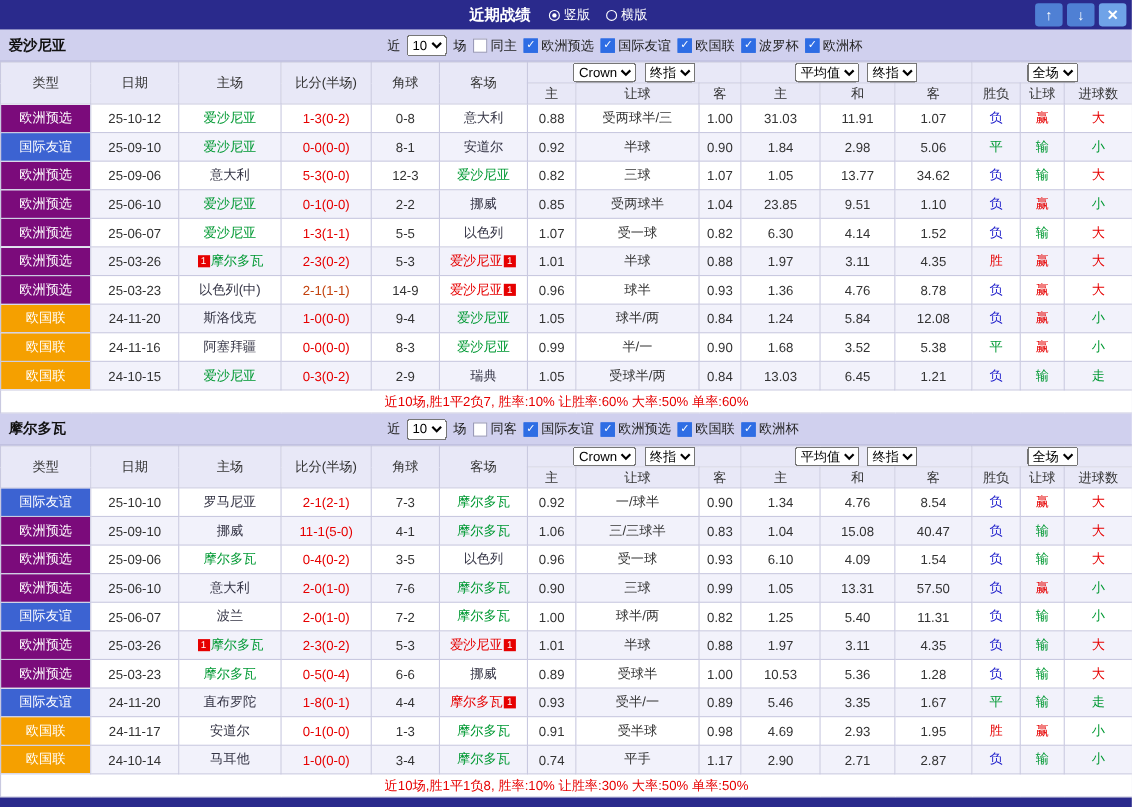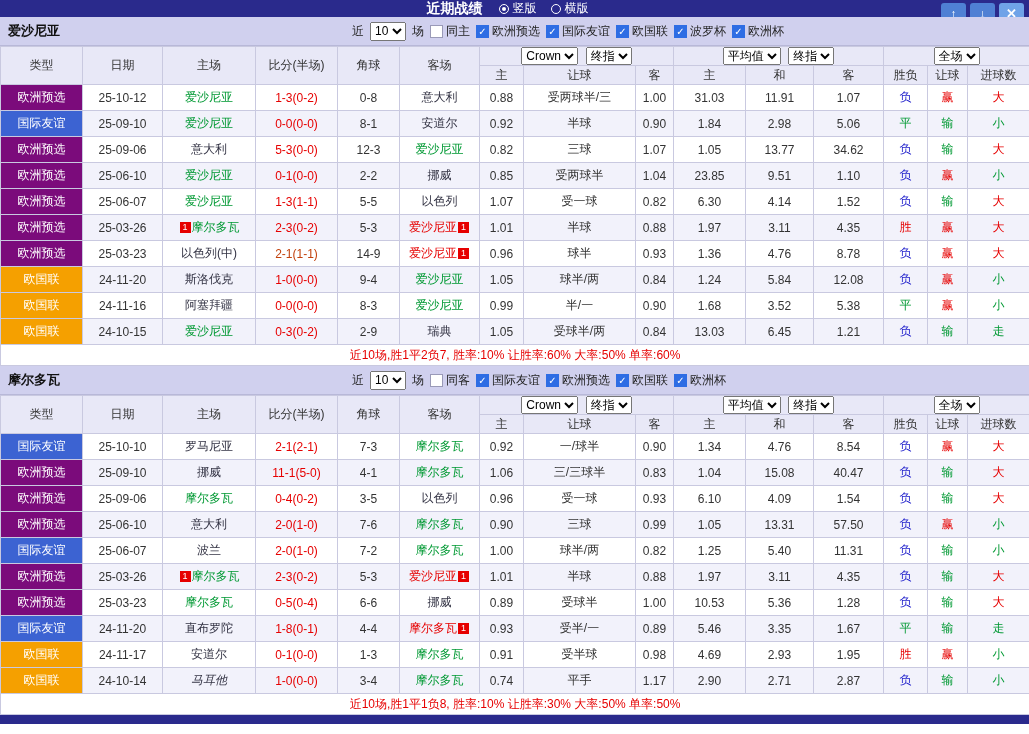--- a/index.html
+++ b/index.html
@@ -2,21 +2,21 @@
 <html><head>
 <meta charset="utf-8">
 <style>
   * { margin:0; padding:0; box-sizing:border-box; }
   html,body { margin:0; }
   body {
     font-family:"Liberation Sans", sans-serif;
     width:1029px; height:734px; overflow:hidden; background:#fff; color:#333;
   }
   
-  .topbar { height:17px; background:#2a2a8c; display:flex; align-items:center; justify-content:center; position:relative; }
+  .topbar { height:27px; background:#2a2a8c; display:flex; align-items:center; justify-content:center; position:relative; }
   .topbar .title { color:#fff; font-weight:bold; font-size:14px; margin-right:16px; }
   .radio-wrap { display:inline-flex; align-items:center; gap:4px; color:#fff; font-size:12px; margin-right:14px; cursor:pointer; }
   .radio { width:10px; height:10px; border:1px solid #fff; border-radius:50%; display:inline-block; position:relative; }
   .radio.checked::after { content:''; position:absolute; left:2px; top:2px; width:4px; height:4px; border-radius:50%; background:#fff; }
   .topbar-buttons { position:absolute; right:5px; top:3px; display:flex; gap:4px; }
   .sq { width:25px; height:21px; border:none; border-radius:3px; color:#fff; font-size:13px; line-height:21px; text-align:center; cursor:pointer; padding:0; font-weight:bold; }
   .sq.updown { background:#4f80d4; }
   .sq.close { background:#6fa3e8; }
   
   .section-header { height:29px; background:#d0d0ee; border-bottom:1px solid #b8b8d8; display:flex; align-items:center; position:relative; font-size:12px; color:#222; }
@@ -555,21 +555,21 @@
           <td>4.69</td>
           <td>2.93</td>
           <td>1.95</td>
           <td style="color: rgb(230, 0, 0);">胜</td>
           <td style="color: rgb(230, 0, 0);">赢</td>
           <td style="color: rgb(0, 153, 51);">小</td>
         </tr>
         <tr>
           <td class="type" style="color: rgb(255, 255, 255); background: rgb(245, 160, 0);">欧国联</td>
           <td>24-10-14</td>
-          <td class="team"><span style="color: rgb(51, 51, 68); font-style: italic;">马耳他</span></td>
+          <td class="team"><span style="color: rgb(51, 51, 68);">马耳他</span></td>
           <td class="score-cell" style="color: rgb(230, 0, 0);">1-0(0-0)</td>
           <td>3-4</td>
           <td class="team"><span style="color: rgb(0, 153, 51);">摩尔多瓦</span></td>
           <td>0.74</td>
           <td>平手</td>
           <td>1.17</td>
           <td>2.90</td>
           <td>2.71</td>
           <td>2.87</td>
           <td style="color: rgb(34, 34, 204);">负</td>

